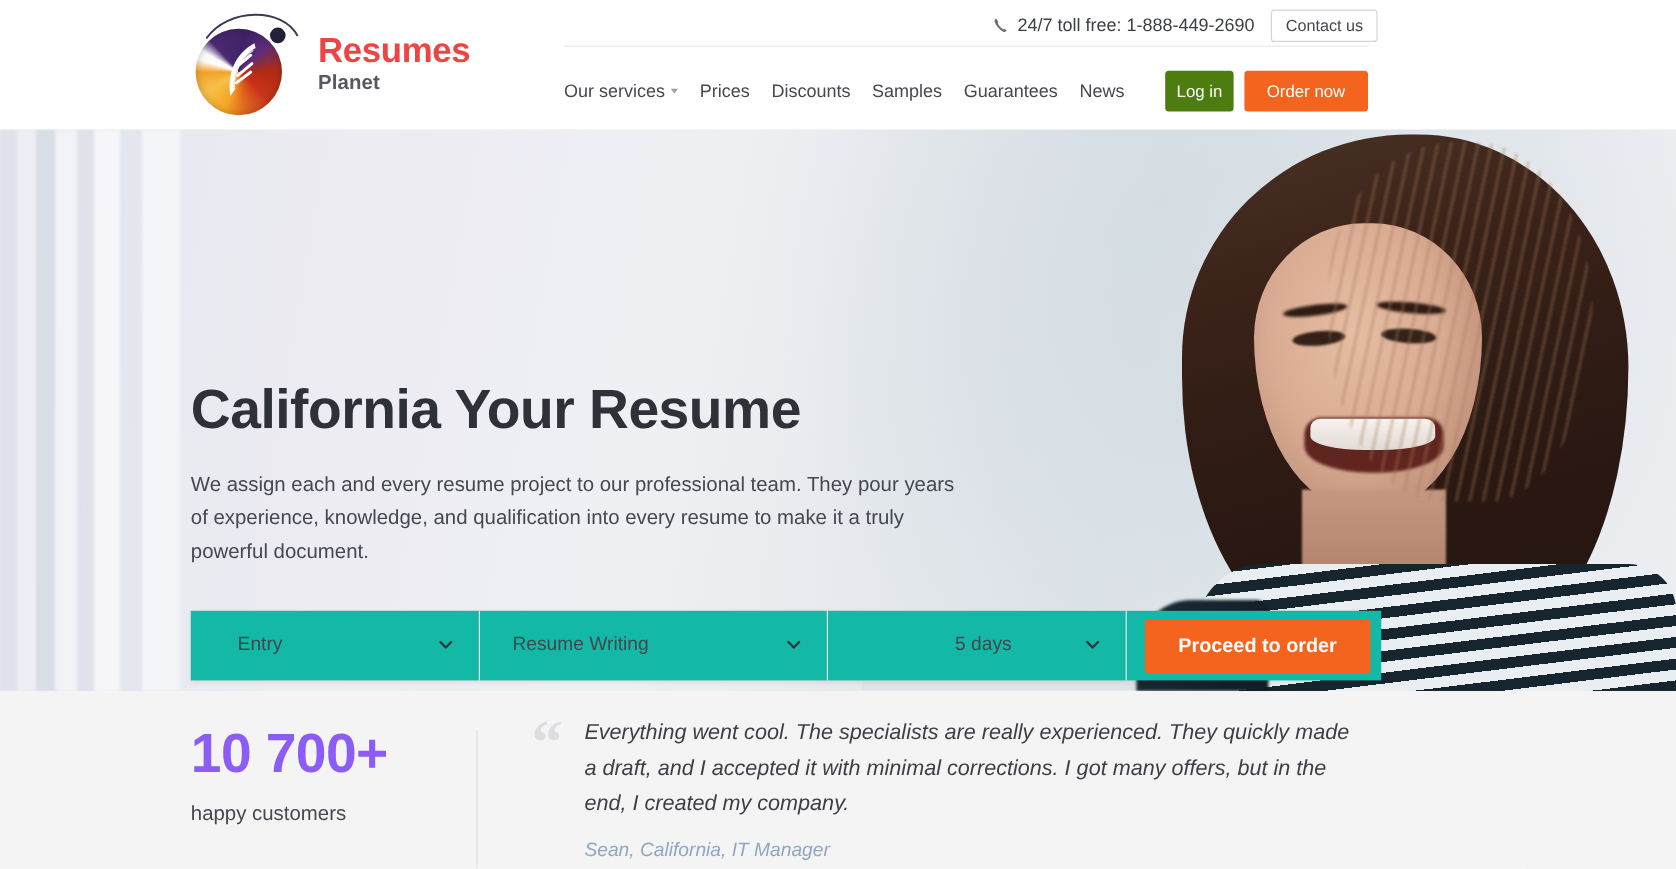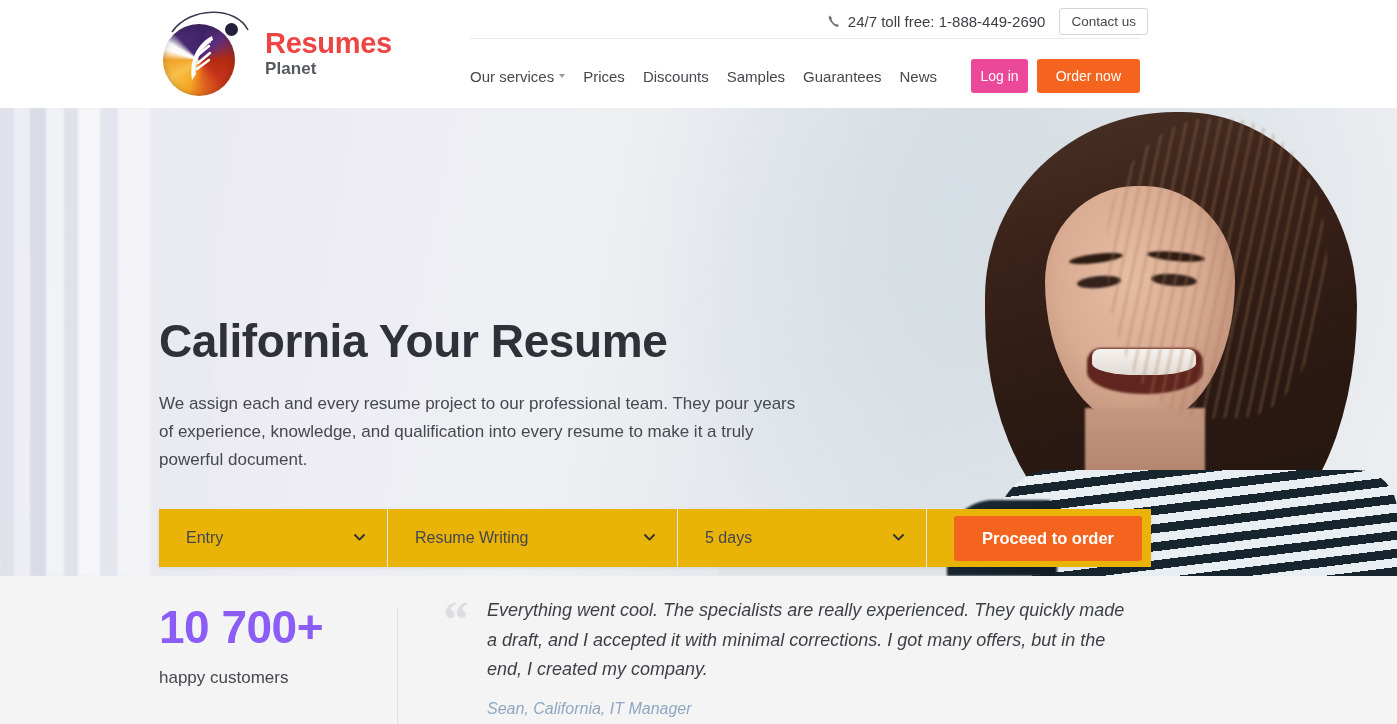--- a/index.html
+++ b/index.html
@@ -92,21 +92,21 @@
     width:0; height:0; border-left:3.5px solid transparent;
     border-right:3.5px solid transparent; border-top:4px solid #9a9da3;
     display:inline-block;
   }
   .nav-buttons { display:flex; gap:9px; margin-left:auto; }
   .btn {
     border:none; border-radius:3px; color:#fff;
     font-size:14px; cursor:pointer; font-weight:normal;
     font-family:"Liberation Sans", sans-serif;
   }
-  .btn-login { background:#ec4899; padding:9px 9px; }
+  .btn-login { background:#4d7c0f; padding:9px 9px; }
   .btn-order { background:#f4641e; padding:9px 19px; }
 
   
   .hero {
     position:relative; width:1397px; height:468px; overflow:hidden;
     background:#e9e9f0;
   }
   .hero-photo {
     position:absolute; inset:0;
     background:
@@ -209,32 +209,33 @@
     color:#2e3138; letter-spacing:-.4px; line-height:1.08;
   }
   .hero-sub {
     margin-top:23px; width:640px; font-size:17px; line-height:1.66;
     color:#45484e;
   }
 
   
   .order-bar {
     position:absolute; left:159px; top:401px;
-    width:992px; height:58px; background:#eab308;
+    width:992px; height:58px; background:#14b8a6;
     display:flex; align-items:center;
     box-shadow:0 1px 4px rgba(0,0,0,.09);
+    padding-left:12px;
   }
   .select-cell {
     position:relative; height:58px; display:flex; align-items:center;
     padding:0 16px 0 27px; cursor:pointer;
     border-right:1px solid #e6e7e9;
   }
   .select-cell:nth-child(1) { width:229px; }
   .select-cell:nth-child(2) { width:290px; }
-  .select-cell:nth-child(3) { width:249px; }
+  .select-cell:nth-child(3) { width:249px;justify-content:center; }
   .select-value { font-size:16px; color:#44474d; }
   .chev {
     position:absolute; right:22px; top:50%; margin-top:-4px;
     width:11px; height:7px;
   }
   .proceed-btn {
     margin-left:auto; margin-right:9px;
     background:#f4641e; color:#fff; border:none;
     font-size:16.5px; font-weight:bold; cursor:pointer;
     padding:13px 28px; border-radius:3px;

